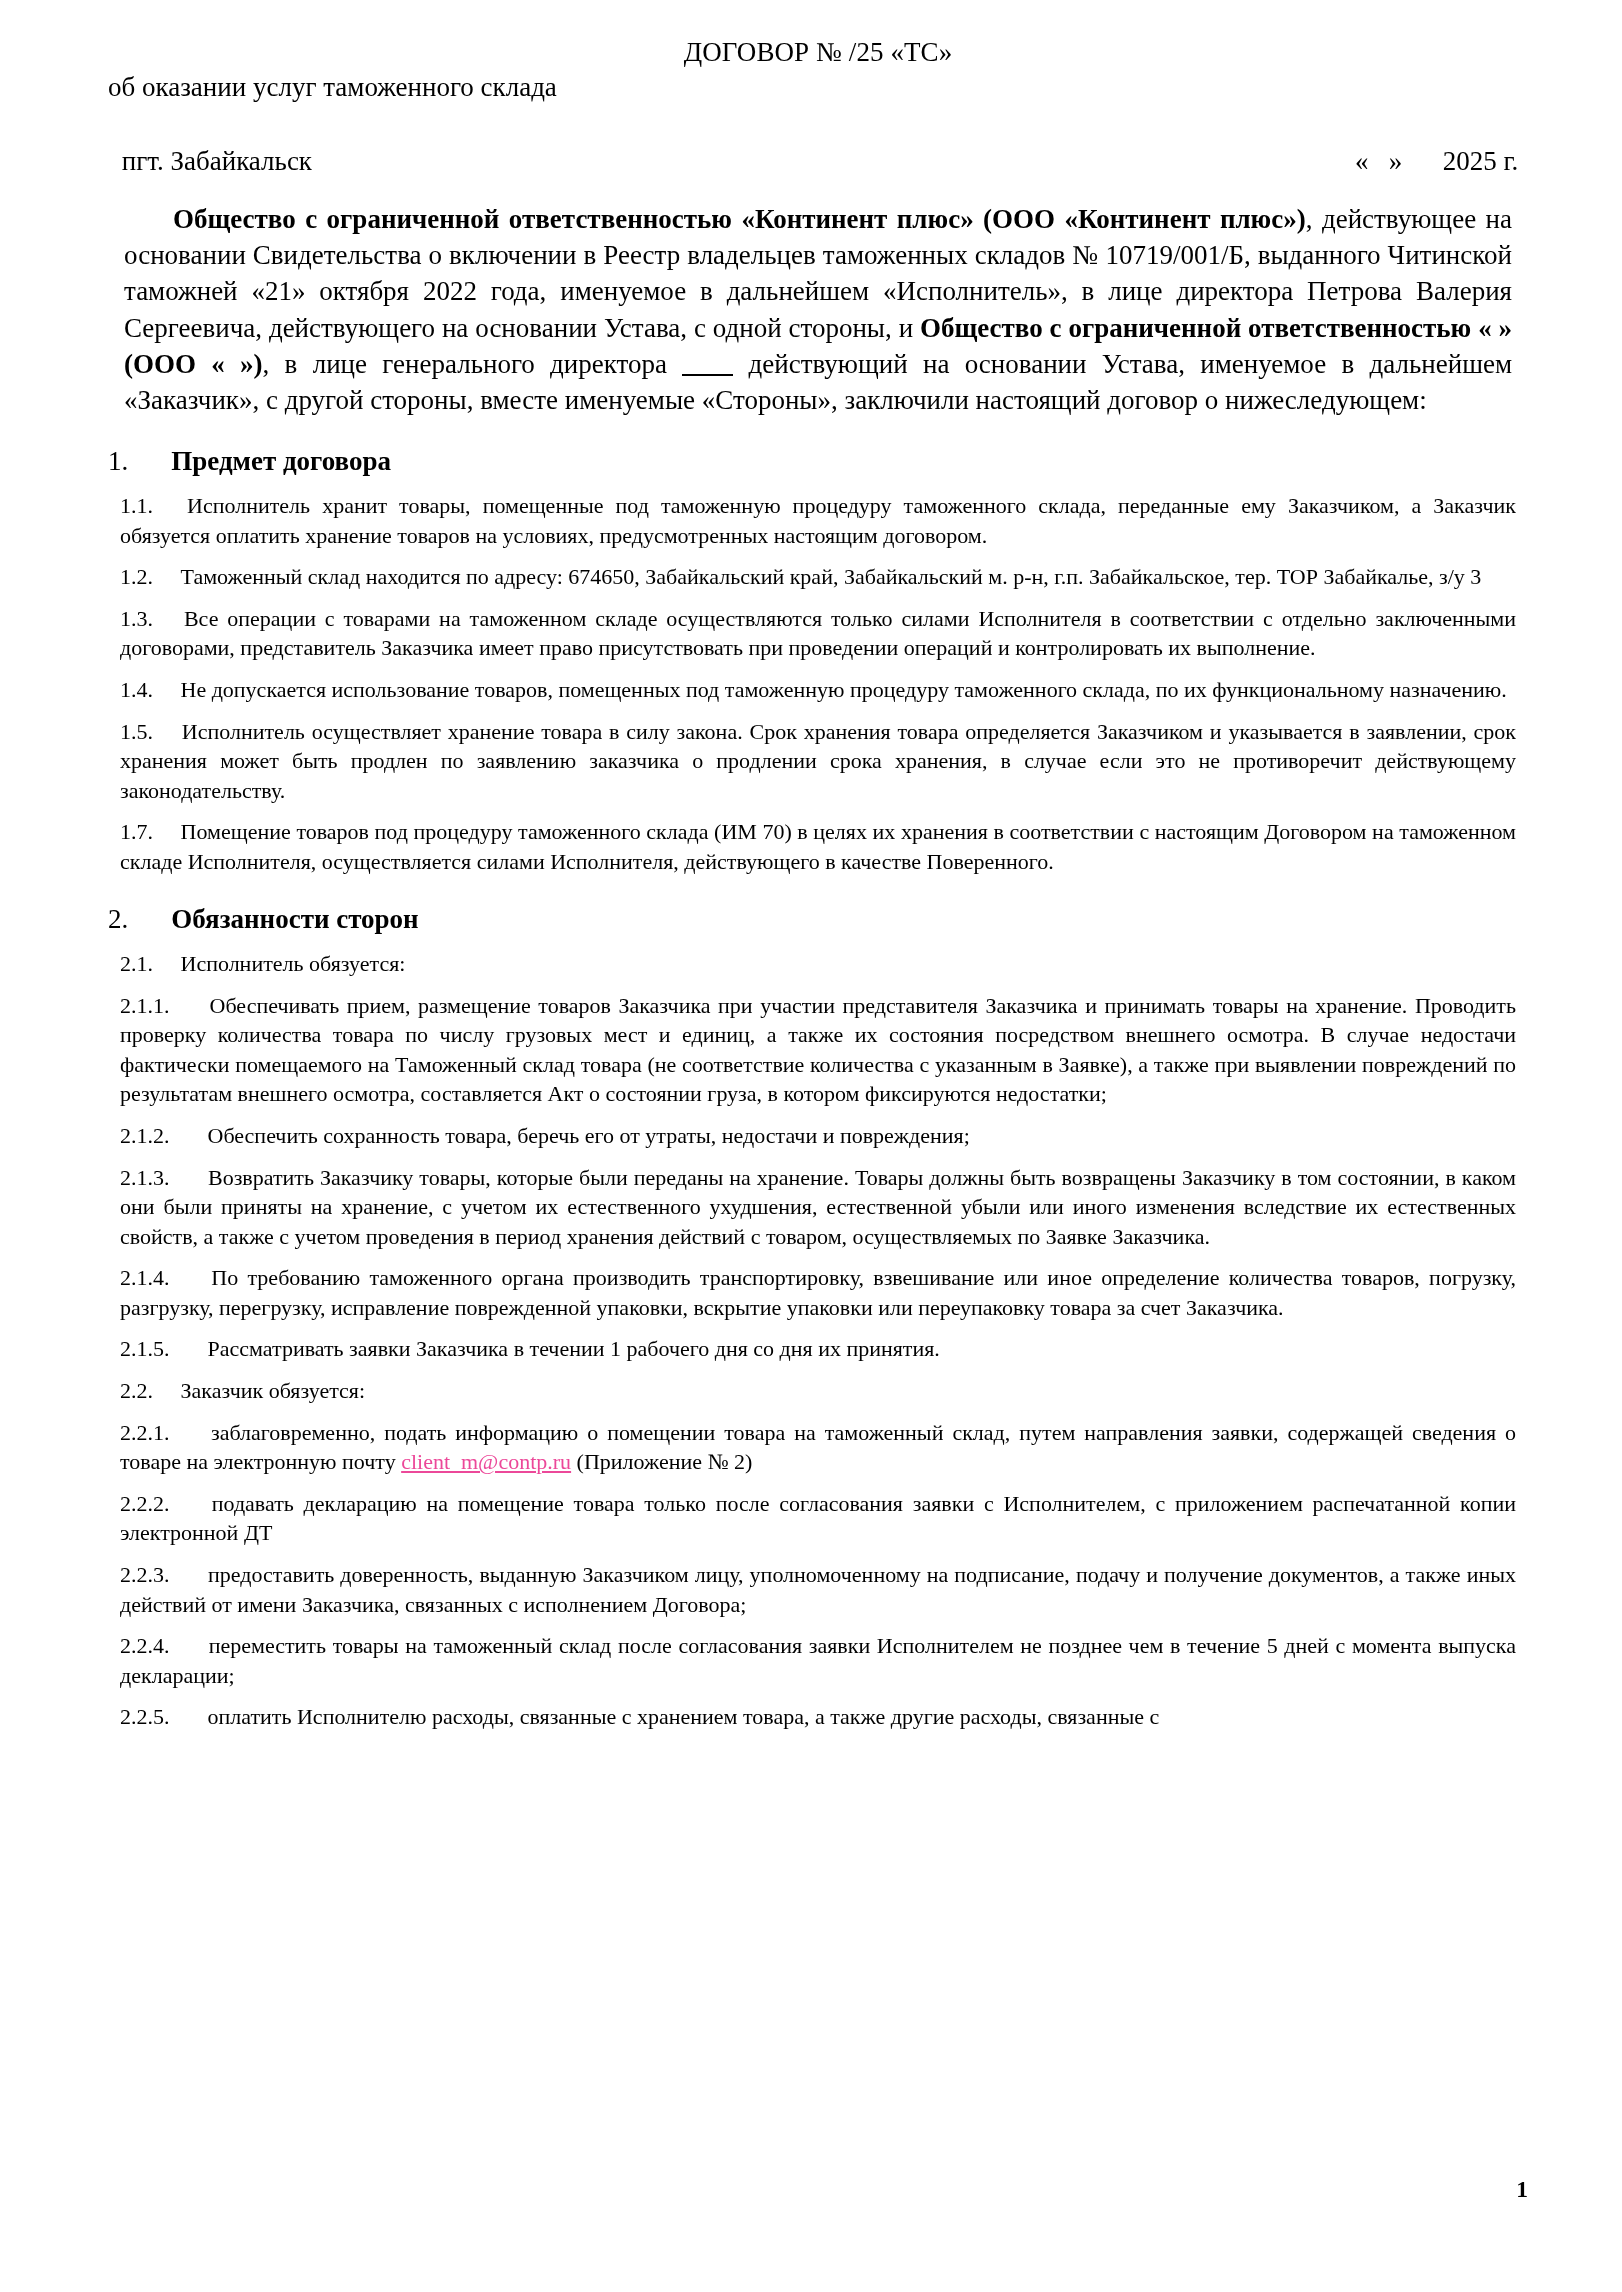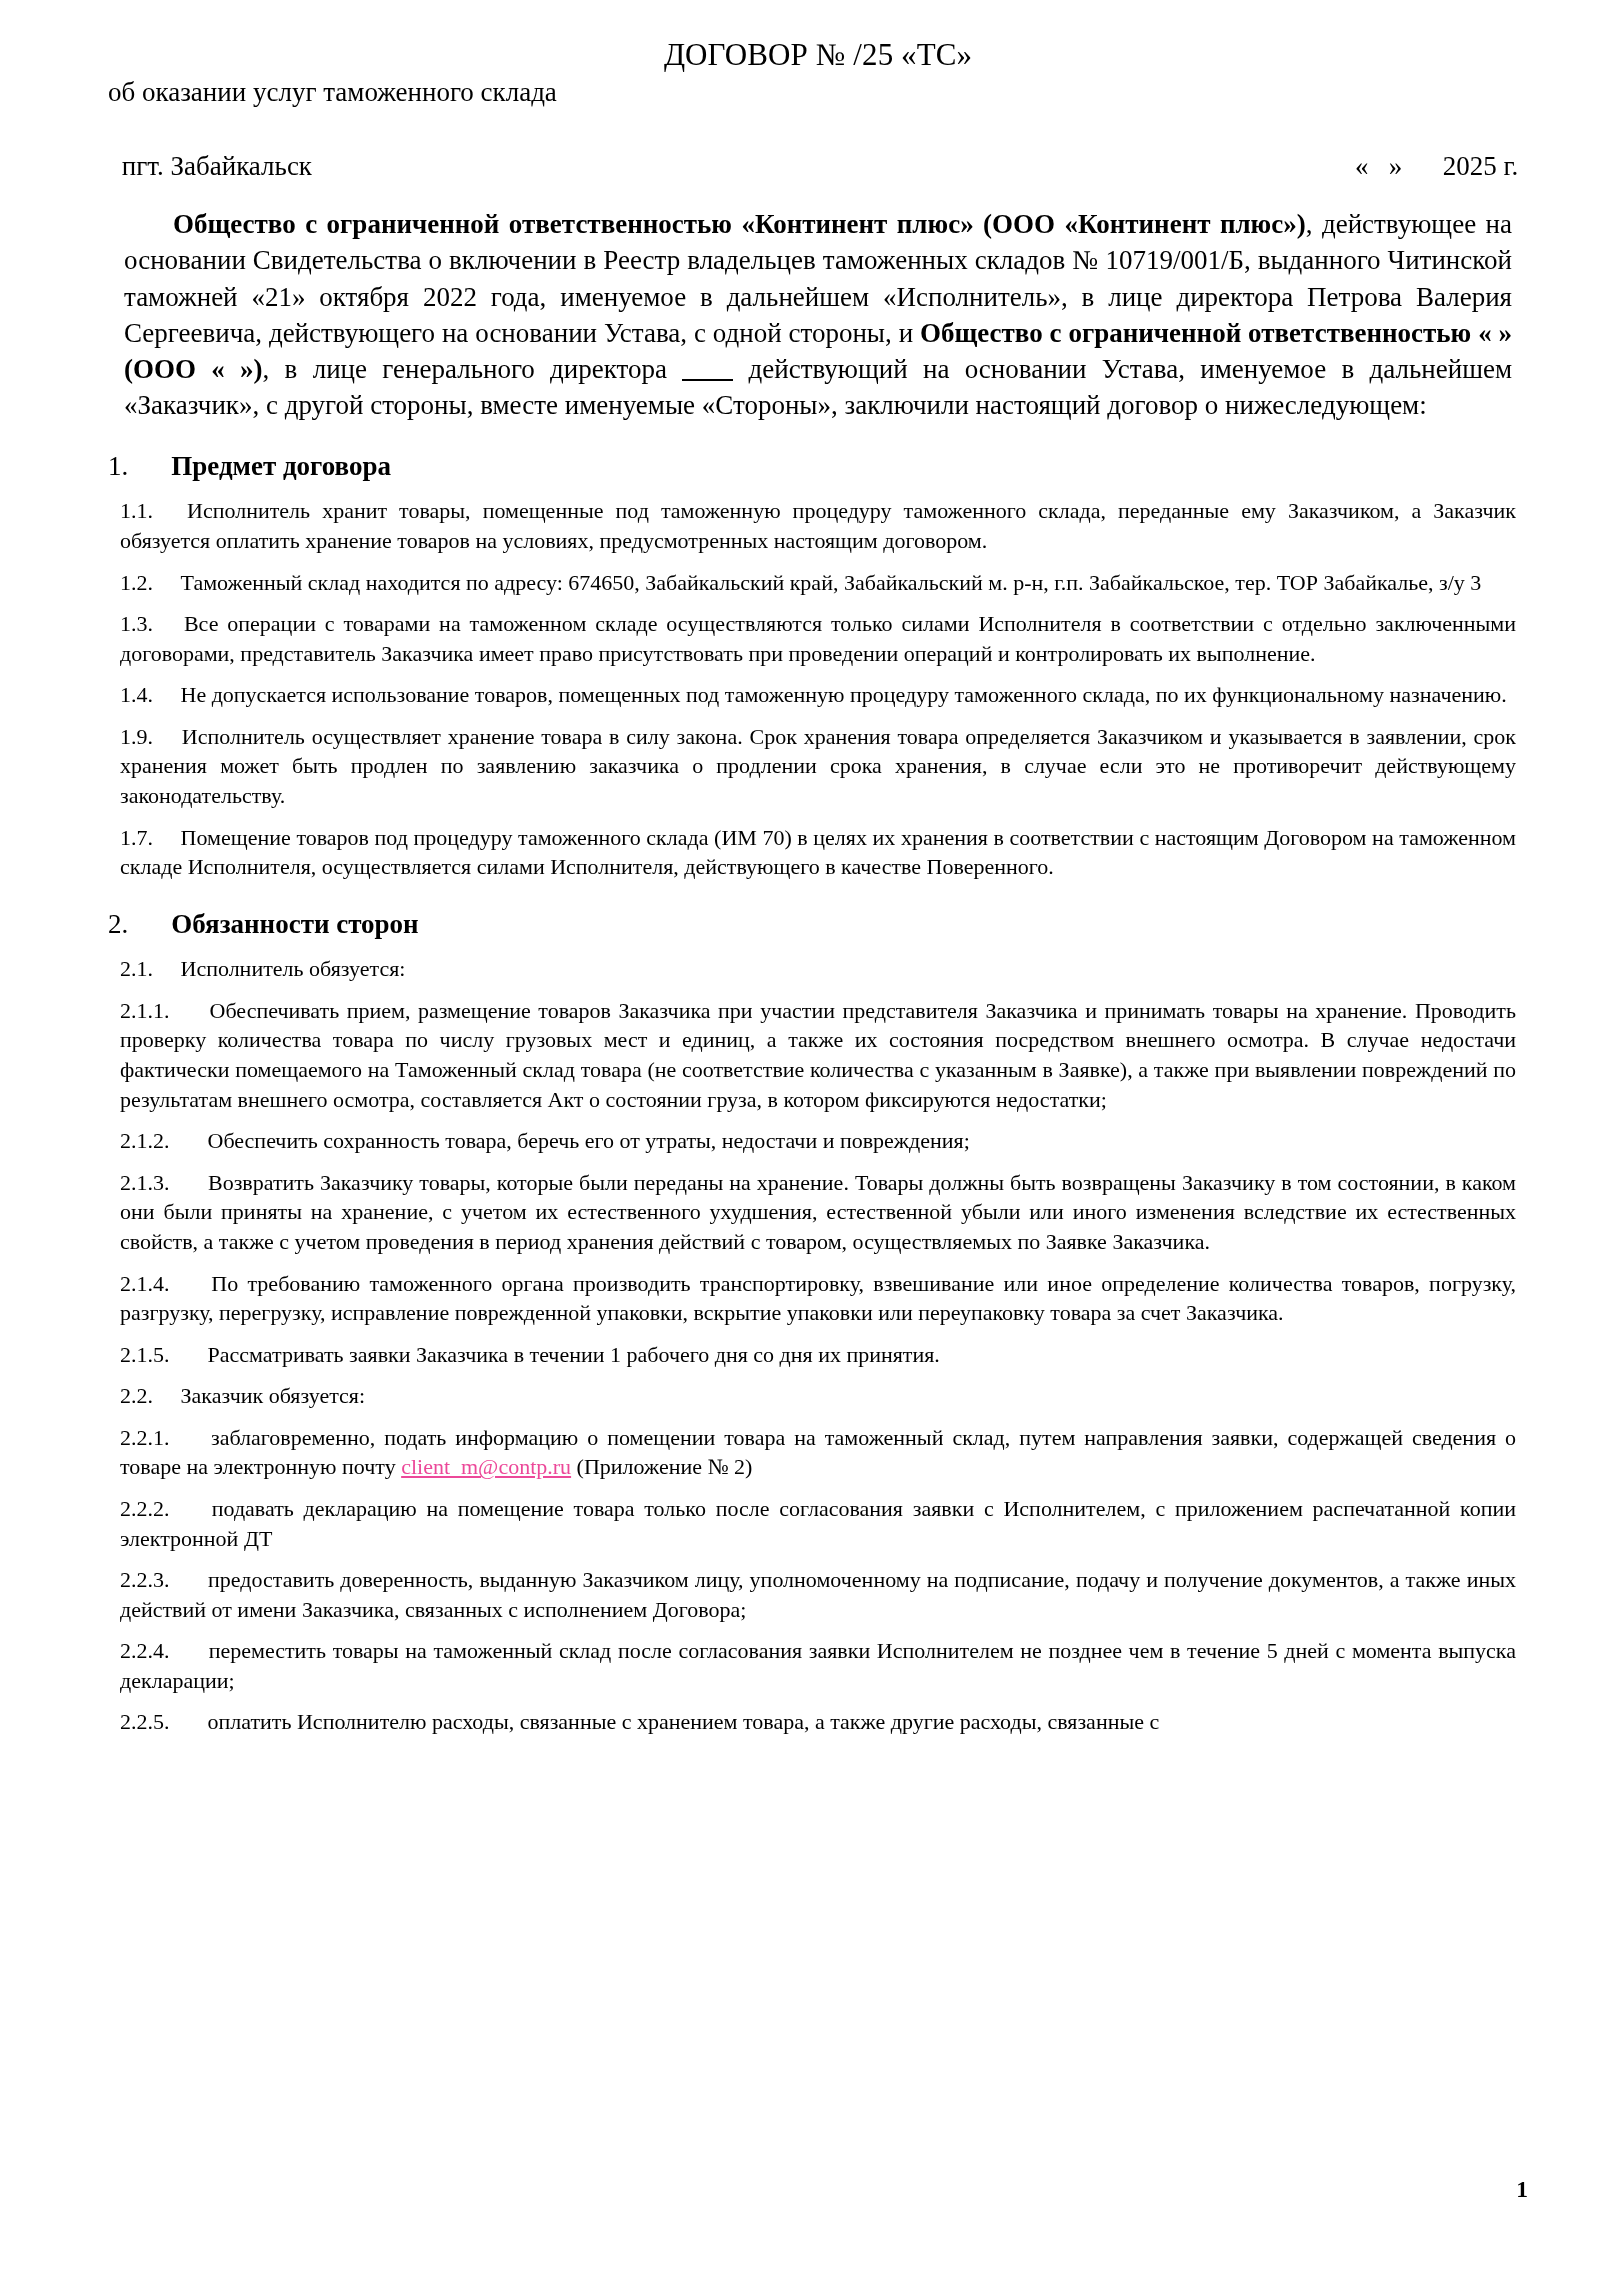--- a/index.html
+++ b/index.html
@@ -16,21 +16,21 @@
     position: relative;
     width: 1622px;
     height: 2293px;
     box-sizing: border-box;
     background: #ffffff;
     padding: 35px 94px 0 108px;
     overflow: hidden;
   }
   .doc-title {
     text-align: center;
-    font-size: 31px;
+    font-size: 27px;
     line-height: 1.30;
     margin: 0;
     letter-spacing: 0.1px;
   }
   .doc-subtitle {
     text-align: left;
     font-size: 27px;
     line-height: 1.30;
     margin: 0 0 2px 0;
   }
@@ -120,21 +120,21 @@
   <h2 class="section-head"><span class="num">1.</span><span>Предмет договора</span></h2>
 
   <p class="clause"><span class="lbl w1">1.1.</span> <span>Исполнитель хранит товары, помещенные под таможенную процедуру таможенного склада, переданные ему Заказчиком, а Заказчик обязуется оплатить хранение товаров на условиях, предусмотренных настоящим договором.</span></p>
 
   <p class="clause"><span class="lbl w1">1.2.</span> <span>Таможенный склад находится по адресу: 674650, Забайкальский край, Забайкальский м. р-н, г.п. Забайкальское, тер. ТОР Забайкалье, з/у 3</span></p>
 
   <p class="clause"><span class="lbl w1">1.3.</span> <span>Все операции с товарами на таможенном складе осуществляются только силами Исполнителя в соответствии с отдельно заключенными договорами, представитель Заказчика имеет право присутствовать при проведении операций и контролировать их выполнение.</span></p>
 
   <p class="clause"><span class="lbl w1">1.4.</span> <span>Не допускается использование товаров, помещенных под таможенную процедуру таможенного склада, по их функциональному назначению.</span></p>
 
-  <p class="clause"><span class="lbl w1">1.9.</span> <span>Исполнитель осуществляет хранение товара в силу закона. Срок хранения товара определяется Заказчиком и указывается в заявлении, срок хранения может быть продлен по заявлению заказчика о продлении срока хранения, в случае если это не противоречит действующему законодательству.</span></p>
+  <p class="clause"><span class="lbl w1">1.5.</span> <span>Исполнитель осуществляет хранение товара в силу закона. Срок хранения товара определяется Заказчиком и указывается в заявлении, срок хранения может быть продлен по заявлению заказчика о продлении срока хранения, в случае если это не противоречит действующему законодательству.</span></p>
 
 
   <p class="clause"><span class="lbl w1">1.7.</span> <span>Помещение товаров под процедуру таможенного склада (ИМ 70) в целях их хранения в соответствии с настоящим Договором на таможенном складе Исполнителя, осуществляется силами Исполнителя, действующего в качестве Поверенного.</span></p>
 
   <h2 class="section-head"><span class="num">2.</span><span>Обязанности сторон</span></h2>
 
   <p class="clause"><span class="lbl w1">2.1.</span> <span>Исполнитель обязуется:</span></p>
 
   <p class="clause"><span class="lbl w2">2.1.1.</span> <span>Обеспечивать прием, размещение товаров Заказчика при участии представителя Заказчика и принимать товары на хранение. Проводить проверку количества товара по числу грузовых мест и единиц, а также их состояния посредством внешнего осмотра. В случае недостачи фактически помещаемого на Таможенный склад товара (не соответствие количества с указанным в Заявке), а также при выявлении повреждений по результатам внешнего осмотра, составляется Акт о состоянии груза, в котором фиксируются недостатки;</span></p>
 

